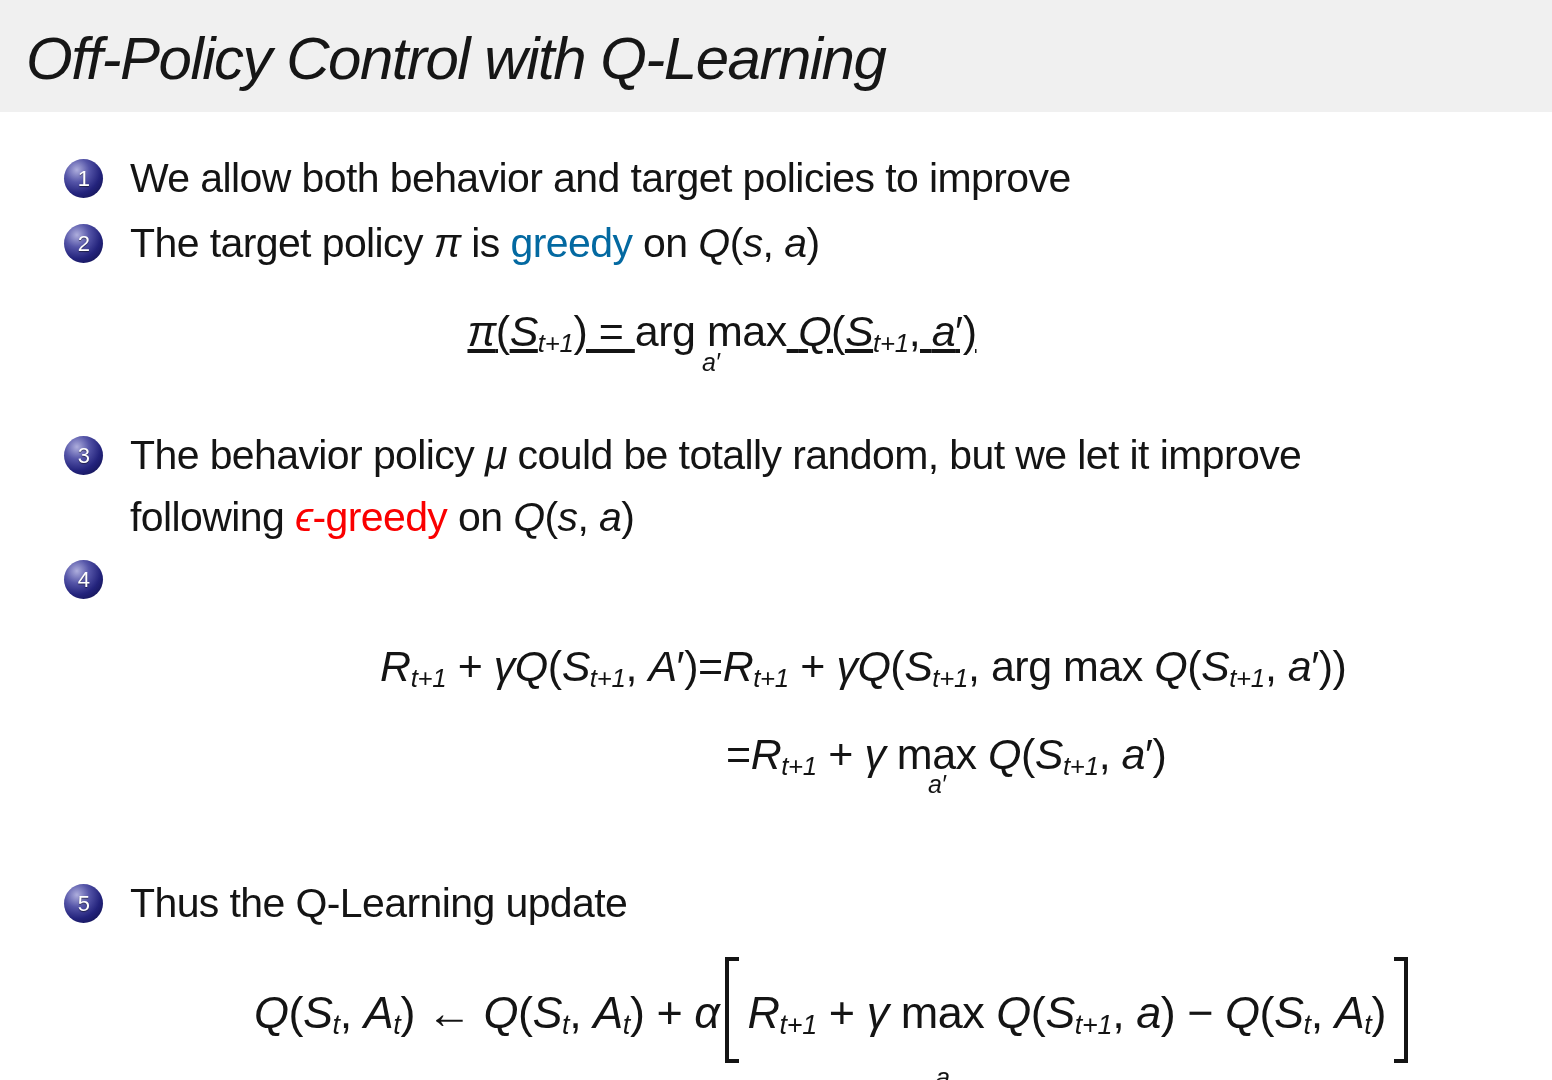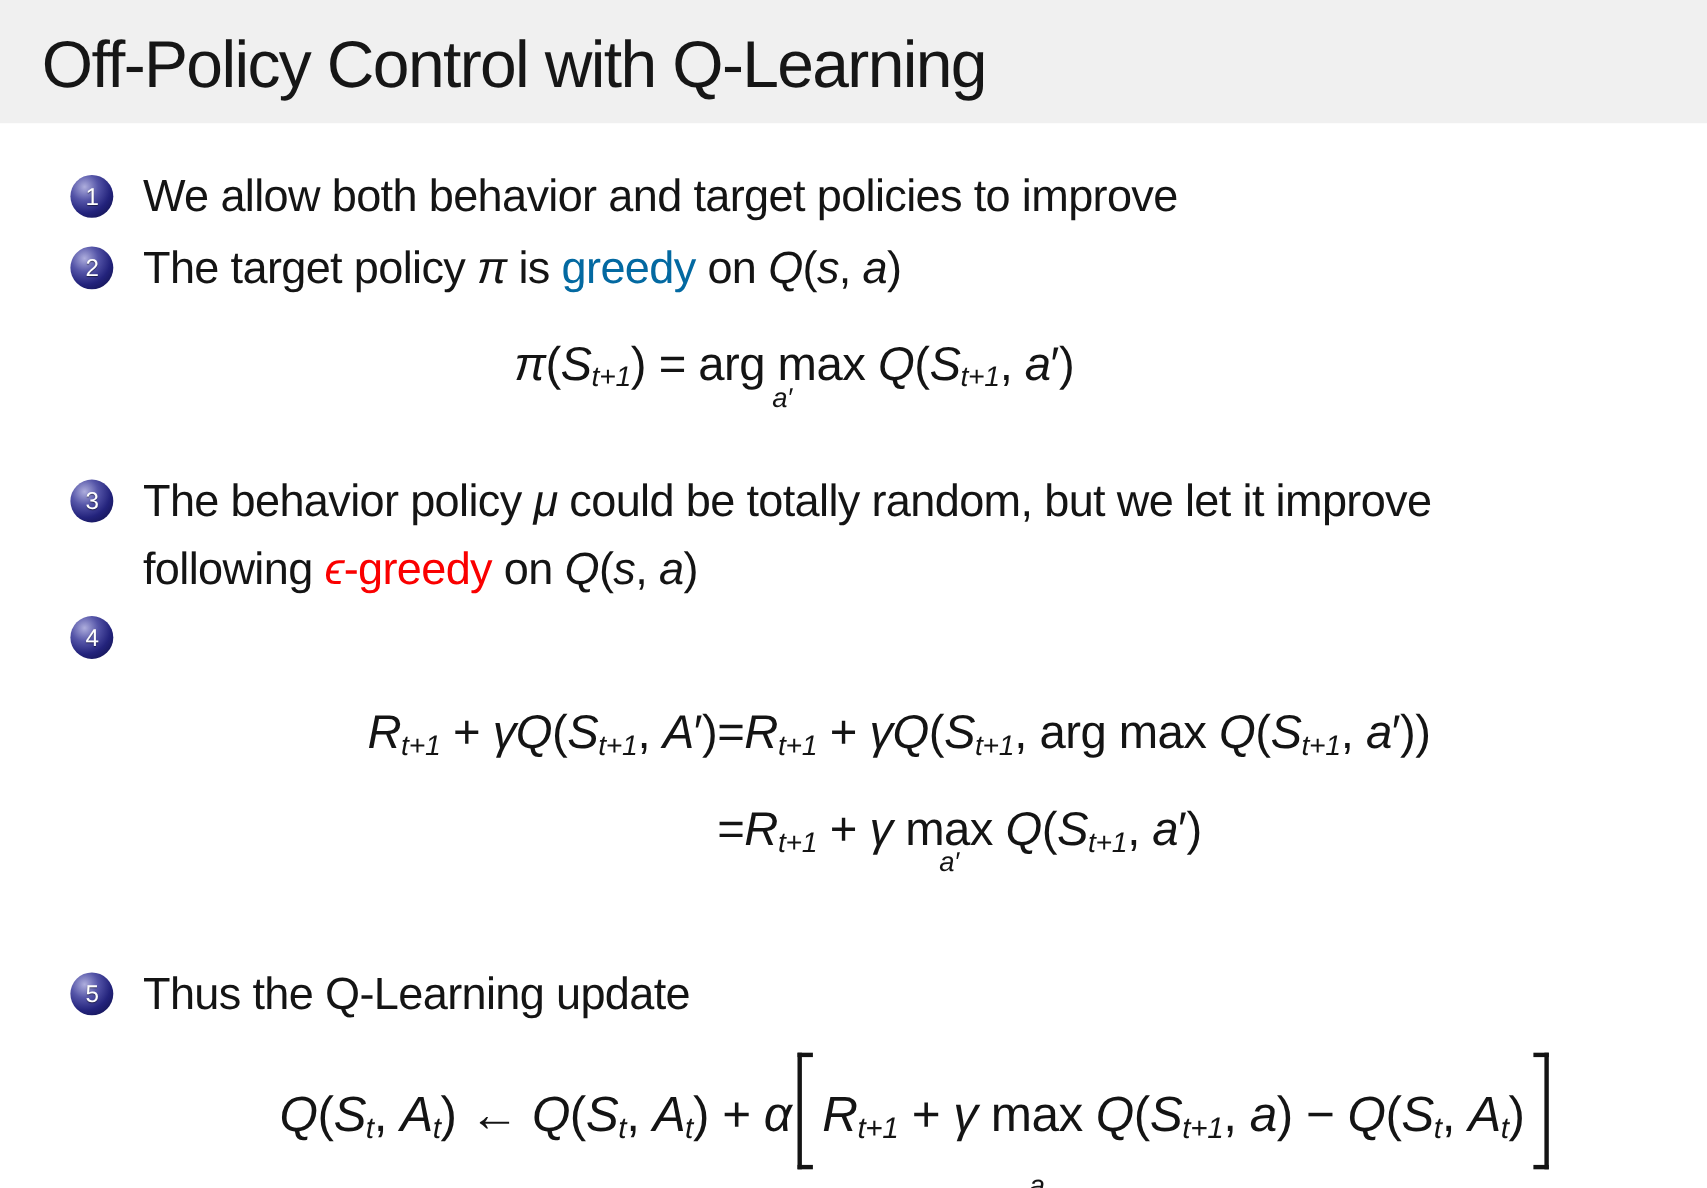--- a/index.html
+++ b/index.html
@@ -13,23 +13,23 @@
   }
   .slide{position:absolute;inset:0;}
 
   
   .header{
     position:absolute;top:0;left:0;width:1552px;height:112px;
     background:#f0f0f0;
     display:flex;align-items:center;
   }
   .title{
-    padding-left:38px;padding-top:4px;
+    padding-left:26px;padding-top:4px;
     font-size:60px;letter-spacing:-1.5px;
-    white-space:nowrap;color:#161616;
+    white-space:nowrap;color:#161616;font-style:italic;
   }
 
   
   .item{
     position:absolute;left:64px;
     display:flex;align-items:flex-start;gap:27px;
     font-size:41px;letter-spacing:-0.6px;line-height:62px;
     white-space:nowrap;
   }
   .ball{
@@ -44,24 +44,24 @@
   #item-2{top:212px;}
   #item-3{top:424px;}
   #item-4{top:548px;}
   #item-5{top:872px;}
 
   
   .eq{
     position:absolute;white-space:nowrap;
     font-size:43px;letter-spacing:-0.5px;line-height:66px;
   }
-  #eq-greedy{top:298px;left:0;width:1324px;padding-left:120px;box-sizing:border-box;text-align:center;}
+  #eq-greedy{top:298px;left:0;width:1324px;padding-left:120px;box-sizing:border-box;text-align:center;text-decoration:underline;}
   #eq-target{top:634px;left:0;width:1552px;}
-  .align-row{display:flex;line-height:64px;}
-  .align-row + .align-row{margin-top:12px;}
+  .align-row{display:flex;line-height:64px;margin-left:46px;}
+  .align-row + .align-row{margin-top:12px;gap:28px;}
   .align-left{width:652px;text-align:right;}
   .align-right{flex:1;text-align:left;}
   #eq-update{
     top:948px;left:0;width:1552px;padding-left:112px;box-sizing:border-box;
     text-align:center;font-size:45px;line-height:130px;
   }
 
   
   .mit{font-style:italic;}
   .msub{font-size:0.60em;font-style:italic;vertical-align:-0.24em;letter-spacing:-0.3px;}

